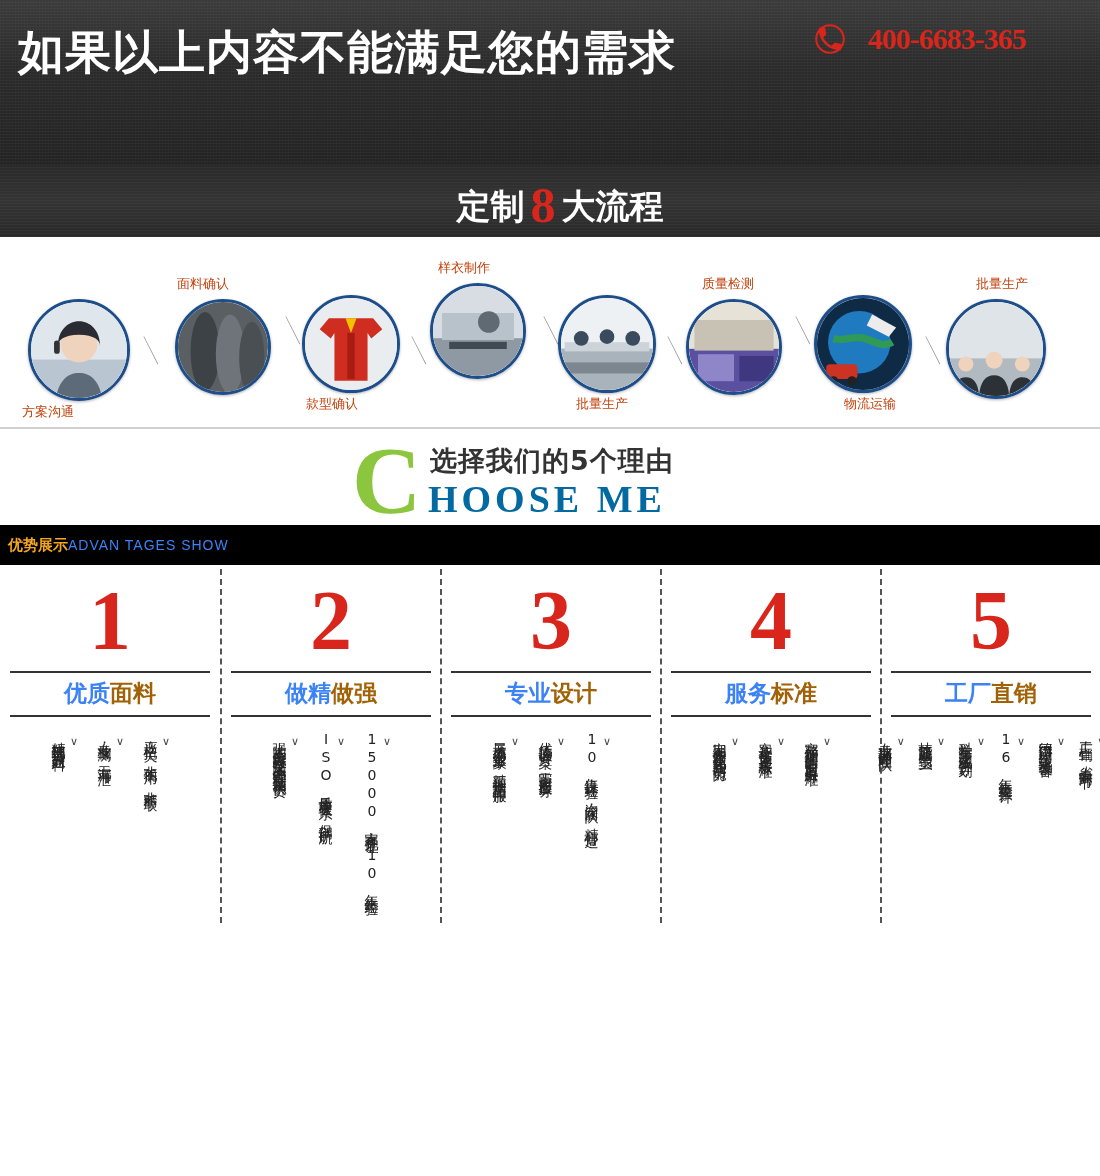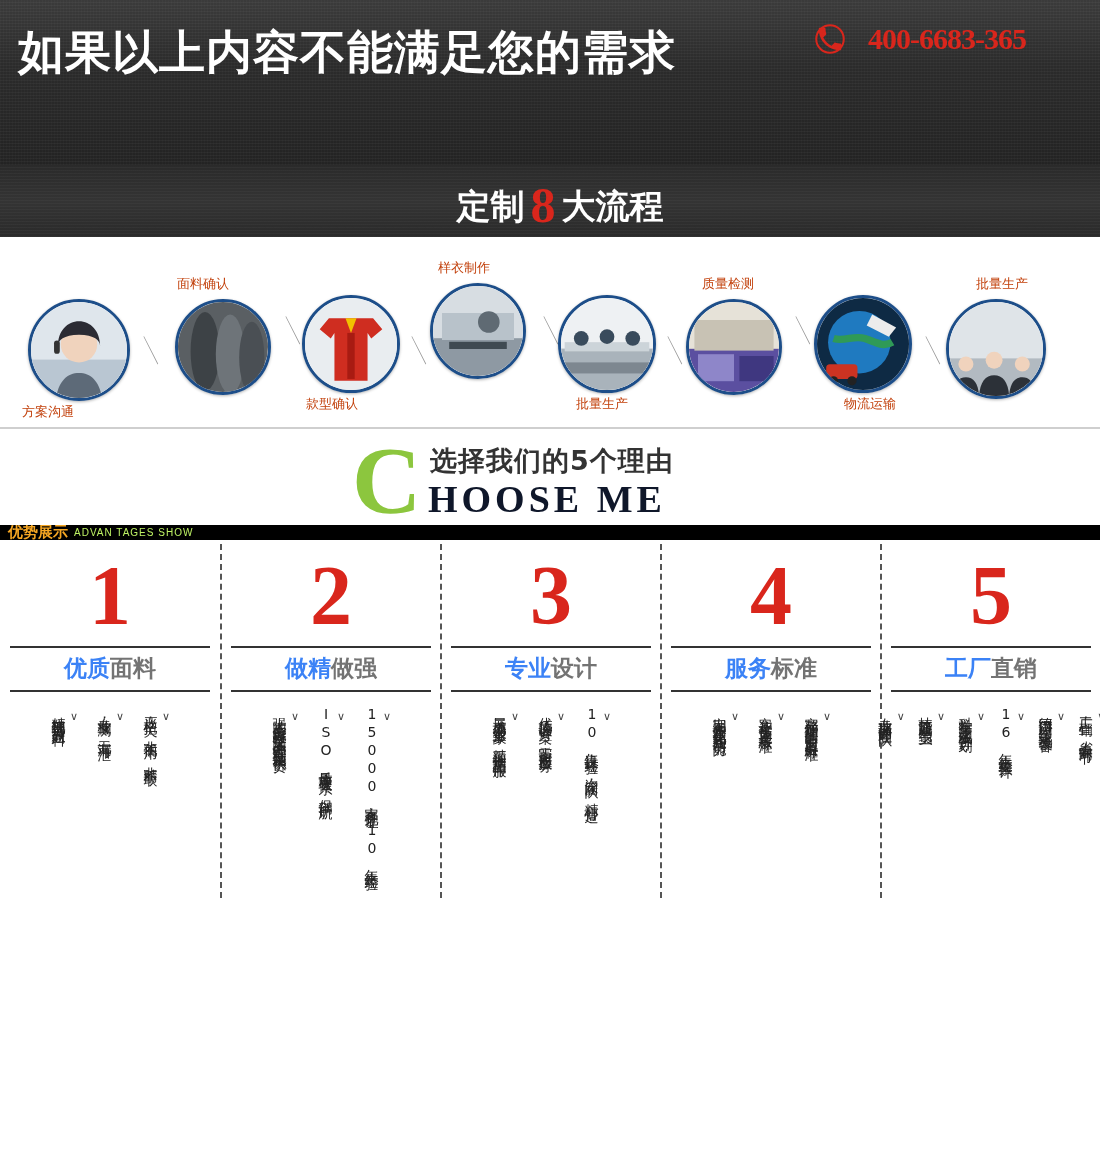--- a/index.html
+++ b/index.html
@@ -94,31 +94,31 @@
     font-size:96px;line-height:96px;color:#8cc63e;font-weight:bold;
     font-family:"Liberation Serif",serif;
   }
   .choose-cn{
     position:absolute;left:430px;top:14px;
     font-size:27px;color:#333;font-weight:bold;
     font-family:"DejaVu Sans",sans-serif;letter-spacing:1px;
   }
   .choose-en{
     position:absolute;left:428px;top:48px;
-    font-size:38px;color:#0f172a;font-weight:bold;letter-spacing:4px;
+    font-size:38px;color:#0369a1;font-weight:bold;letter-spacing:4px;
     font-family:"Liberation Serif",serif;
   }
 
   
   .advbar{
-    width:1100px;height:15px;background:#000000;
+    width:1100px;height:40px;background:#000000;
     display:flex;align-items:center;padding-left:8px;box-sizing:border-box;
   }
   .advbar .cn{color:#f5a623;font-size:15px;font-weight:bold;font-family:"DejaVu Sans",sans-serif;}
-  .advbar .en{color:#bef264;font-size:10px;margin-left:6px;letter-spacing:1px;font-family:"Liberation Sans",sans-serif;}
+  .advbar .en{color:#3b82f6;font-size:14px;letter-spacing:1px;font-family:"Liberation Sans",sans-serif;}
 
   
   .cols{
     width:1100px;height:auto;display:flex;background:#ffffff;position:relative;
     padding-top:4px;
   }
   .col{
     width:220px;position:relative;box-sizing:border-box;
     display:flex;flex-direction:column;align-items:center;
   }
@@ -126,21 +126,21 @@
   .col-num{
     font-size:84px;line-height:92px;font-weight:bold;color:#d9261c;
     font-family:"Liberation Serif",serif;margin-top:6px;
   }
   .col-title{
     width:200px;text-align:center;border-top:2px solid #333;border-bottom:2px solid #333;
     padding:5px 0 6px;margin-top:4px;font-size:23px;font-weight:bold;white-space:nowrap;
     font-family:"DejaVu Sans",sans-serif;
   }
   .col-title .o{color:#3b82f6;}
-  .col-title .d{color:#737373;}
+  .col-title .d{color:#a16207;}
   .col-body{
     display:flex;flex-direction:row-reverse;justify-content:center;gap:14px;
     margin-top:14px;padding-bottom:30px;
   }
   .vitem{
     writing-mode:vertical-rl;
     text-orientation:upright;
     font-size:14px;line-height:22px;color:#222;letter-spacing:2px;
     white-space:nowrap;
     font-family:"DejaVu Sans",sans-serif;

